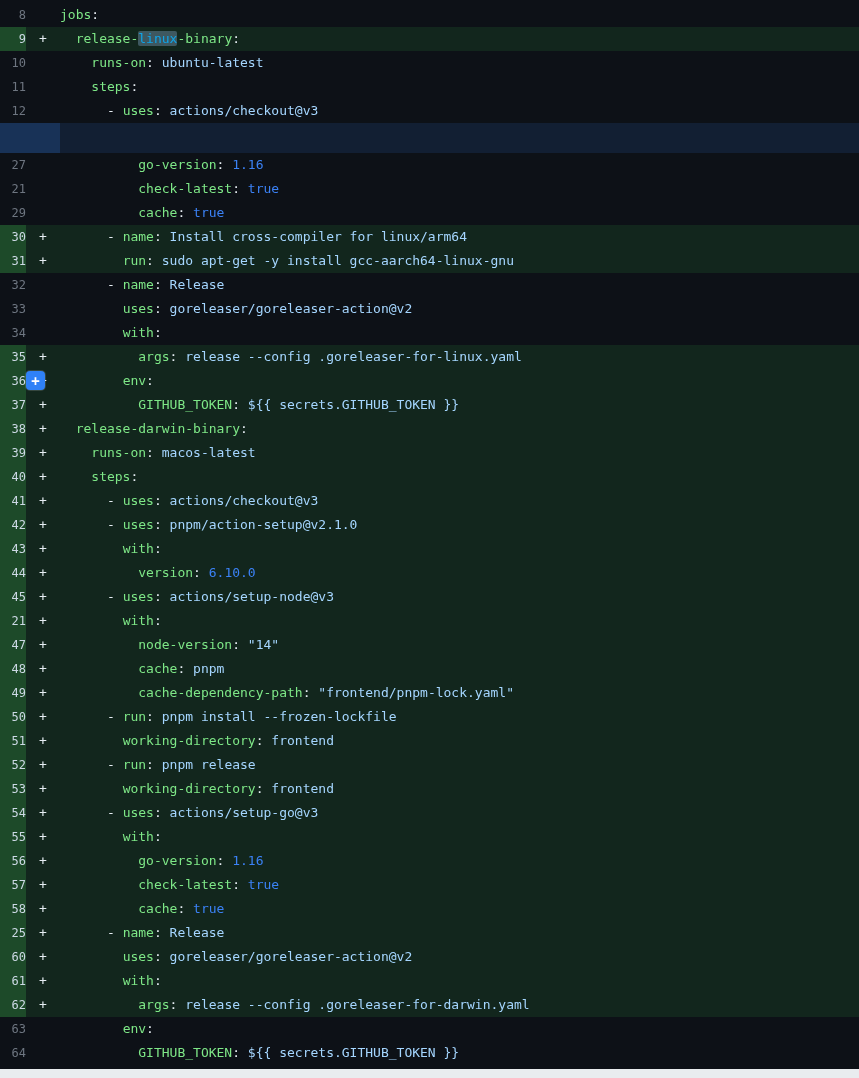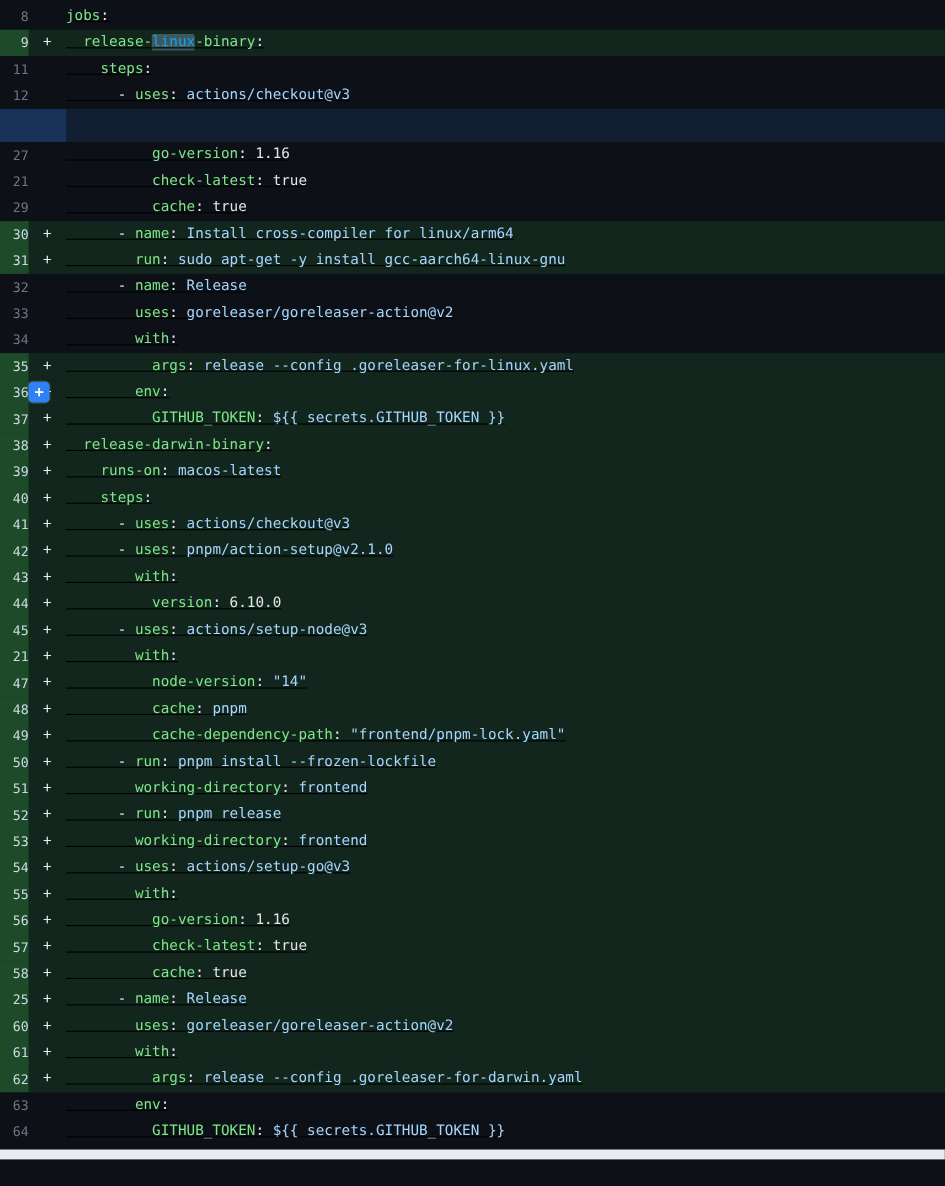--- a/index.html
+++ b/index.html
@@ -13,53 +13,54 @@
     display: flex; height: 24px; line-height: 24px;
     font-size: 13px; white-space: pre; position: relative;
   }
   .num {
     flex: 0 0 26px; width: 26px; text-align: right;
     color: #6e7681; font-size: 12px; cursor: pointer; user-select: none;
   }
   .marker {
     flex: 0 0 34px; width: 34px; text-align: center; color: #e6edf3;
   }
-  .code { flex: 1 1 auto; white-space: pre; text-decoration: underline; }
+  .code { flex: 1 1 auto; white-space: pre; }
   .row.added { background: rgba(46,160,67,0.15); }
   .row.added .num { background: rgba(63,185,80,0.25); color: #cdd9e5; }
   .row.hunk { height: 30px; background: rgba(56,139,253,0.12); }
   .hunk-gutter {
     flex: 0 0 60px; width: 60px; height: 100%;
     background: rgba(56,139,253,0.18); cursor: pointer;
   }
   .hunk-body { flex: 1 1 auto; }
   .tok-pln { color: #e6edf3; }
   .tok-key { color: #7ee787; }
   .tok-keyhl { color: #0ea5e9; background: rgba(117,150,180,0.45); border-radius: 2px; }
   .tok-str { color: #a5d6ff; }
-  .tok-num { color: #e5e5e5; }
+  .tok-num { color: #3b82f6; }
   .add-comment {
     position: absolute; left: 26px; top: 2px;
     width: 19px; height: 19px; padding: 0; border: none;
     background: #2f81f7; color: #ffffff; border-radius: 4px;
     font-family: "DejaVu Sans Mono", monospace; font-size: 14px; font-weight: bold;
     line-height: 18px; text-align: center; cursor: pointer; z-index: 2;
     box-shadow: 0 0 0 1px rgba(255,255,255,0.15);
   }
   .bottom-strip {
     margin-top: 4px; height: 9px; background: #e9ecef;
   }
 </style>
 </head>
 <body>
 
 <div>
   <div class="diff-table">
       <div class="row context"><span class="num">8</span><span class="marker"></span><span class="code"><span class="tok-key">jobs</span><span class="tok-pln">:</span></span></div>
       <div class="row added"><span class="num">9</span><span class="marker">+</span><span class="code"><span class="tok-pln">  </span><span class="tok-key">release-</span><span class="tok-keyhl">linux</span><span class="tok-key">-binary</span><span class="tok-pln">:</span></span></div>
+      <div class="row context"><span class="num">10</span><span class="marker"></span><span class="code"><span class="tok-pln">    </span><span class="tok-key">runs-on</span><span class="tok-pln">: </span><span class="tok-str">ubuntu-latest</span></span></div>
       <div class="row context"><span class="num">11</span><span class="marker"></span><span class="code"><span class="tok-pln">    </span><span class="tok-key">steps</span><span class="tok-pln">:</span></span></div>
       <div class="row context"><span class="num">12</span><span class="marker"></span><span class="code"><span class="tok-pln">      - </span><span class="tok-key">uses</span><span class="tok-pln">: </span><span class="tok-str">actions/checkout@v3</span></span></div>
       <div class="row hunk"><div class="hunk-gutter"></div><div class="hunk-body"></div></div>
       <div class="row context"><span class="num">27</span><span class="marker"></span><span class="code"><span class="tok-pln">          </span><span class="tok-key">go-version</span><span class="tok-pln">: </span><span class="tok-num">1.16</span></span></div>
       <div class="row context"><span class="num">21</span><span class="marker"></span><span class="code"><span class="tok-pln">          </span><span class="tok-key">check-latest</span><span class="tok-pln">: </span><span class="tok-num">true</span></span></div>
       <div class="row context"><span class="num">29</span><span class="marker"></span><span class="code"><span class="tok-pln">          </span><span class="tok-key">cache</span><span class="tok-pln">: </span><span class="tok-num">true</span></span></div>
       <div class="row added"><span class="num">30</span><span class="marker">+</span><span class="code"><span class="tok-pln">      - </span><span class="tok-key">name</span><span class="tok-pln">: </span><span class="tok-str">Install cross-compiler for linux/arm64</span></span></div>
       <div class="row added"><span class="num">31</span><span class="marker">+</span><span class="code"><span class="tok-pln">        </span><span class="tok-key">run</span><span class="tok-pln">: </span><span class="tok-str">sudo apt-get -y install gcc-aarch64-linux-gnu</span></span></div>
       <div class="row context"><span class="num">32</span><span class="marker"></span><span class="code"><span class="tok-pln">      - </span><span class="tok-key">name</span><span class="tok-pln">: </span><span class="tok-str">Release</span></span></div>
       <div class="row context"><span class="num">33</span><span class="marker"></span><span class="code"><span class="tok-pln">        </span><span class="tok-key">uses</span><span class="tok-pln">: </span><span class="tok-str">goreleaser/goreleaser-action@v2</span></span></div>

